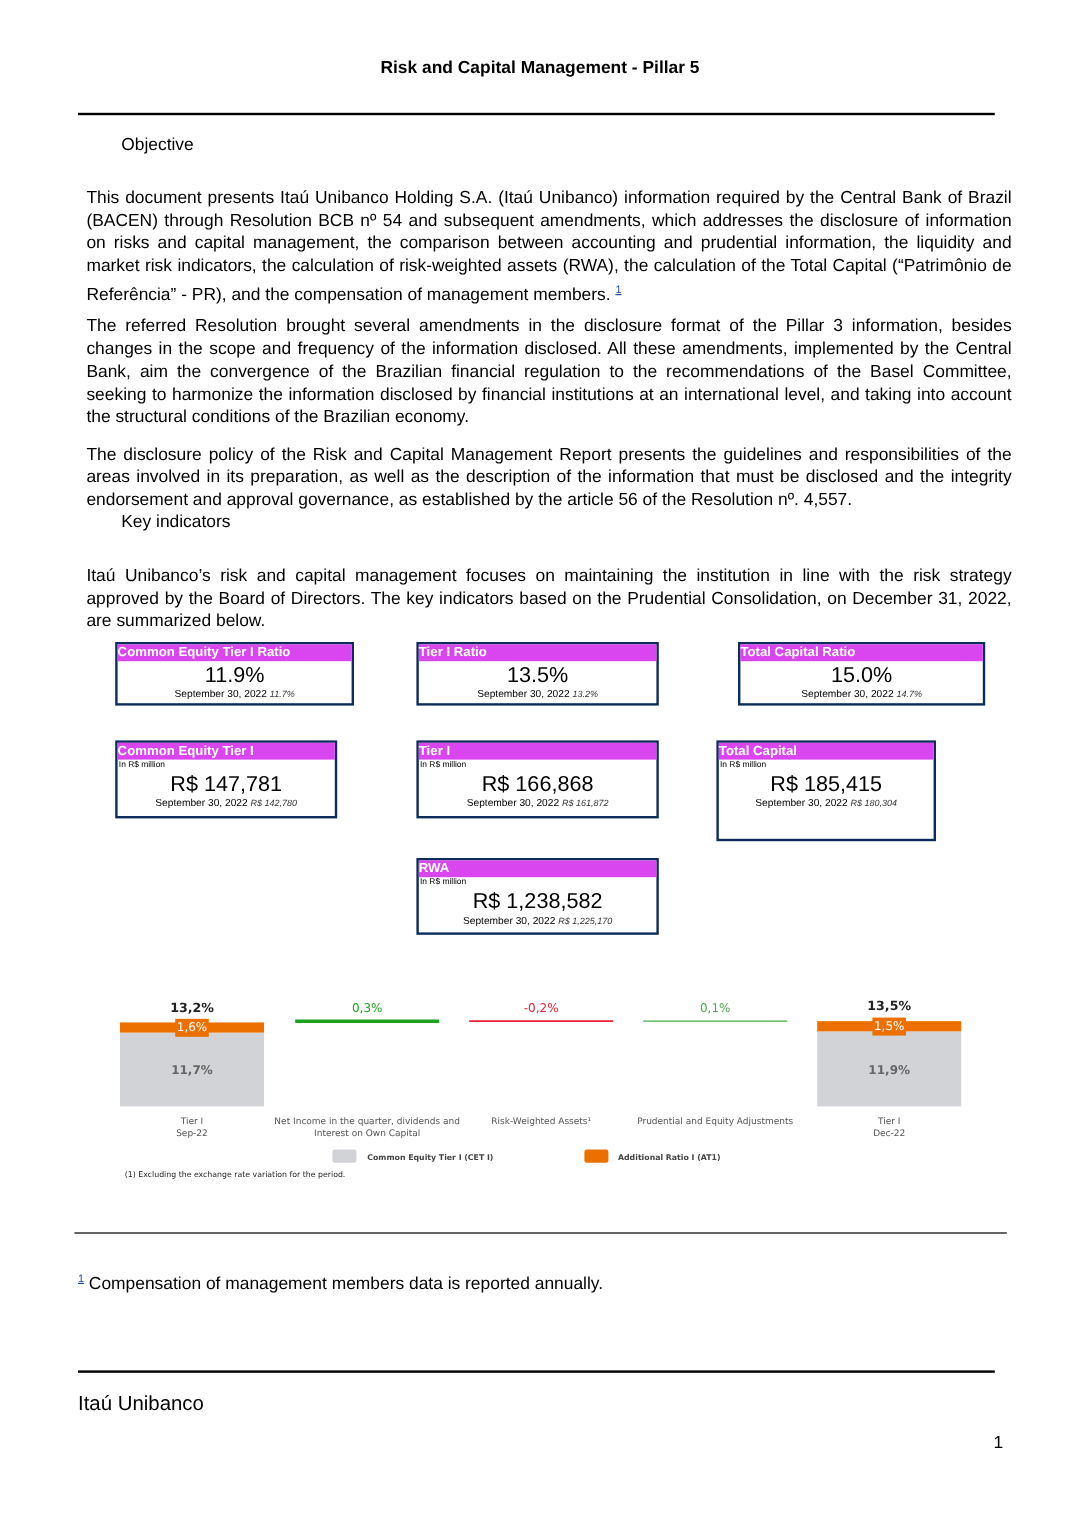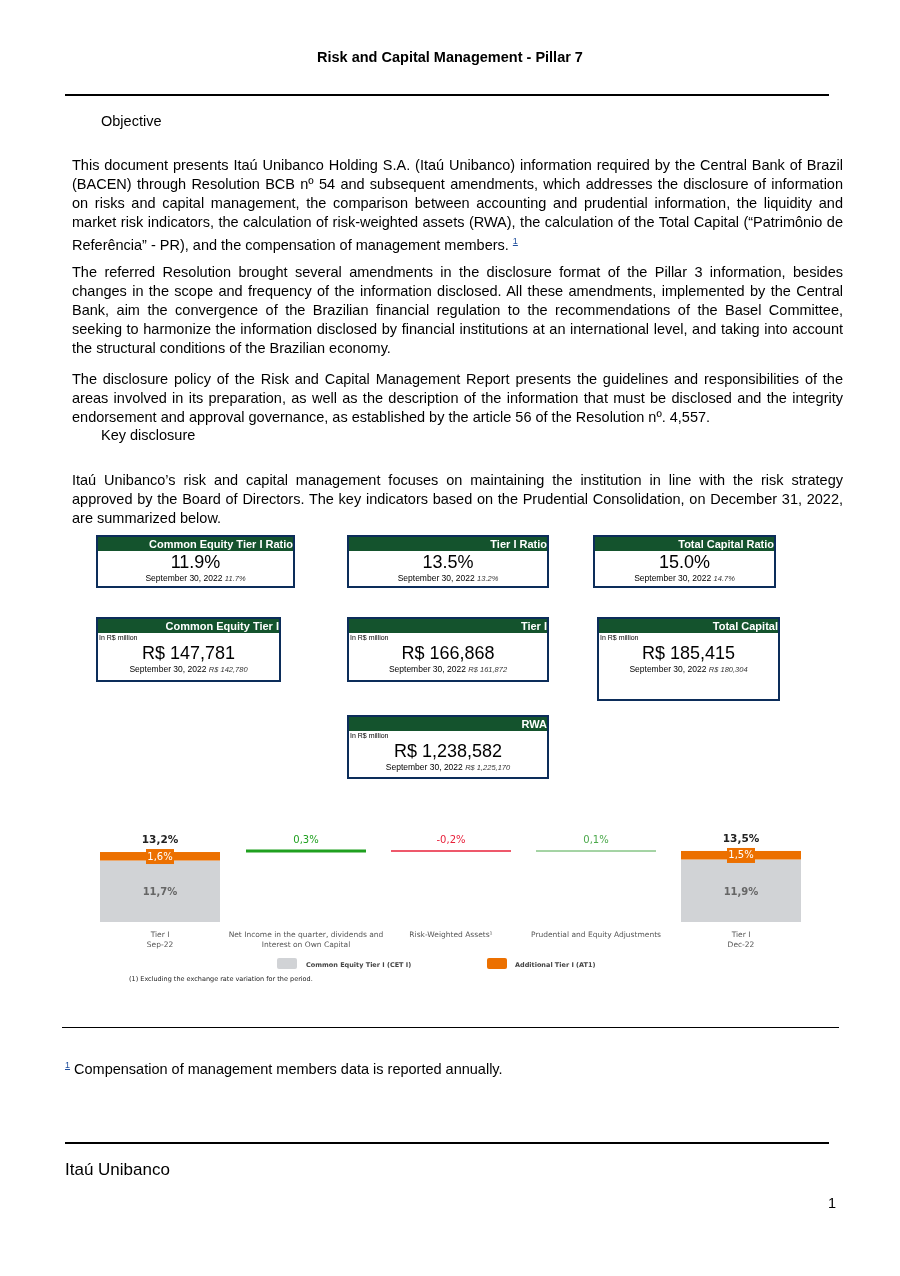--- a/index.html
+++ b/index.html
@@ -11,65 +11,65 @@
   .rule-thick { left: 65px; width: 764px; height: 2px; background: #000; }
   .rule-thin { left: 62px; width: 777px; height: 1px; background: #000; }
   .heading { left: 65px; font-weight: normal; font-size: 14.5px; margin-left: 36px; }
   .para { left: 59px; width: 771px; font-size: 14.5px; line-height: 19px;
           text-align: justify; margin: 13px; }
   .fnref { color: #1f4e9c; text-decoration: underline; font-size: 9px;
            vertical-align: super; cursor: pointer; }
 
   
   .kbox { border: 2px solid #0c2d5a; background: #fff; box-sizing: border-box; }
-  .kbox .khead { background: #14532d; color: #fff; text-align: right;
+  .kbox .khead { background: #d946ef; color: #fff; text-align: left;
                  font-weight: bold; font-size: 11px; height: 14px; line-height: 14px; }
   .kbox .kunit { font-size: 7px; color: #000; padding-left: 1px; height: 9px; line-height: 9px; }
   .kbox .kvalue { text-align: center; font-size: 18px; line-height: 22px; }
   .kbox .kprev { text-align: center; font-size: 8.5px; line-height: 10px; }
   .kbox .kprev i { font-size: 7.5px; color: #333; }
 
   
   .chart-txt { font-family: "DejaVu Sans", sans-serif; }
   .legend-swatch { width: 20px; height: 11px; border-radius: 2px; }
   .legend-text { font-size: 6.5px; color: #444; font-weight: bold; }
-  .chart-note { font-size: 6.5px; color: #222; margin-left: 25px; }
+  .chart-note { font-size: 6.5px; color: #222; }
 
   .footnote { left: 65px; font-size: 14.5px; }
   .footer-brand { left: 65px; font-size: 17px; }
   .page-num { right: 64px; font-size: 14.5px; }
 </style>
 </head>
 <body>
 
-<div class="abs header-title">Risk and Capital Management - Pillar 7</div>
+<div class="abs header-title">Risk and Capital Management - Pillar 5</div>
 <div class="abs rule-thick" style="top:94px"></div>
 
 <div class="abs heading" style="top:113px">Objective</div>
 <p class="abs para" style="top:143px">
   <span>This document presents Itaú Unibanco Holding S.A. (Itaú Unibanco) information required by the Central Bank of Brazil (BACEN) through Resolution BCB nº 54 and subsequent amendments, which addresses the disclosure of information on risks and capital management, the comparison between accounting and prudential information, the liquidity and market risk indicators, the calculation of risk-weighted assets (RWA), the calculation of the Total Capital (“Patrimônio de Referência” - PR), and the compensation of management members.</span>
   <a class="fnref">1</a>
 </p>
 <p class="abs para" style="top:250px">The referred Resolution brought several amendments in the disclosure format of the Pillar 3 information, besides changes in the scope and frequency of the information disclosed. All these amendments, implemented by the Central Bank, aim the convergence of the Brazilian financial regulation to the recommendations of the Basel Committee, seeking to harmonize the information disclosed by financial institutions at an international level, and taking into account the structural conditions of the Brazilian economy.</p>
 <p class="abs para" style="top:357px">The disclosure policy of the Risk and Capital Management Report presents the guidelines and responsibilities of the areas involved in its preparation, as well as the description of the information that must be disclosed and the integrity endorsement and approval governance, as established by the article 56 of the Resolution nº. 4,557.</p>
 
-<div class="abs heading" style="top:427px">Key disclosure</div>
+<div class="abs heading" style="top:427px">Key indicators</div>
 <p class="abs para" style="top:458px">Itaú Unibanco’s risk and capital management focuses on maintaining the institution in line with the risk strategy approved by the Board of Directors. The key indicators based on the Prudential Consolidation, on December 31, 2022, are summarized below.</p>
 
 <div class="abs kbox" style="left:96px;top:535px;width:199px;height:53px">
   <div class="khead">Common Equity Tier I Ratio</div>
   <div class="kvalue">11.9%</div>
   <div class="kprev"><span>September 30, 2022</span> <i>11.7%</i></div>
 </div>
 <div class="abs kbox" style="left:347px;top:535px;width:202px;height:53px">
   <div class="khead">Tier I Ratio</div>
   <div class="kvalue">13.5%</div>
   <div class="kprev"><span>September 30, 2022</span> <i>13.2%</i></div>
 </div>
-<div class="abs kbox" style="left:593px;top:535px;width:183px;height:53px">
+<div class="abs kbox" style="left:615px;top:535px;width:206px;height:53px">
   <div class="khead">Total Capital Ratio</div>
   <div class="kvalue">15.0%</div>
   <div class="kprev"><span>September 30, 2022</span> <i>14.7%</i></div>
 </div>
 
 <div class="abs kbox" style="left:96px;top:617px;width:185px;height:65px">
   <div class="khead">Common Equity Tier I</div>
   <div class="kunit">In R$ million</div>
   <div class="kvalue">R$ 147,781</div>
   <div class="kprev"><span>September 30, 2022</span> <i>R$ 142,780</i></div>
@@ -118,21 +118,21 @@
     <text x="741" y="43.47457627118645" text-anchor="middle" font-size="10" fill="#fff">1,5%</text>
     <text x="741" y="79.73728813559322" text-anchor="middle" font-size="10" font-weight="bold" fill="#666">11,9%</text>
     <text x="741" y="26.97457627118645" text-anchor="middle" font-size="10.5" font-weight="bold" fill="#222">13,5%</text>
     <text x="741" y="122" text-anchor="middle" font-size="7.5" fill="#555">Tier I</text>
     <text x="741" y="132" text-anchor="middle" font-size="7.5" fill="#555">Dec-22</text>
   </svg>
 
 <div class="abs legend-swatch" style="left:277px;top:958px;background:#d1d3d6"></div>
 <div class="abs legend-text chart-txt" style="left:306px;top:961px">Common Equity Tier I (CET I)</div>
 <div class="abs legend-swatch" style="left:487px;top:958px;background:#ec7000"></div>
-<div class="abs legend-text chart-txt" style="left:515px;top:961px">Additional Tier I (AT1)</div>
+<div class="abs legend-text chart-txt" style="left:515px;top:961px">Additional Ratio I (AT1)</div>
 <div class="abs chart-note chart-txt" style="left:104px;top:975px">(1) Excluding the exchange rate variation for the period.</div>
 
 <div class="abs rule-thin" style="top:1027px"></div>
 <div class="abs footnote" style="top:1060px">
   <a class="fnref">1</a>
   <span>Compensation of management members data is reported annually.</span>
 </div>
 
 <div class="abs rule-thick" style="top:1142px"></div>
 <div class="abs footer-brand" style="top:1160px">Itaú Unibanco</div>

